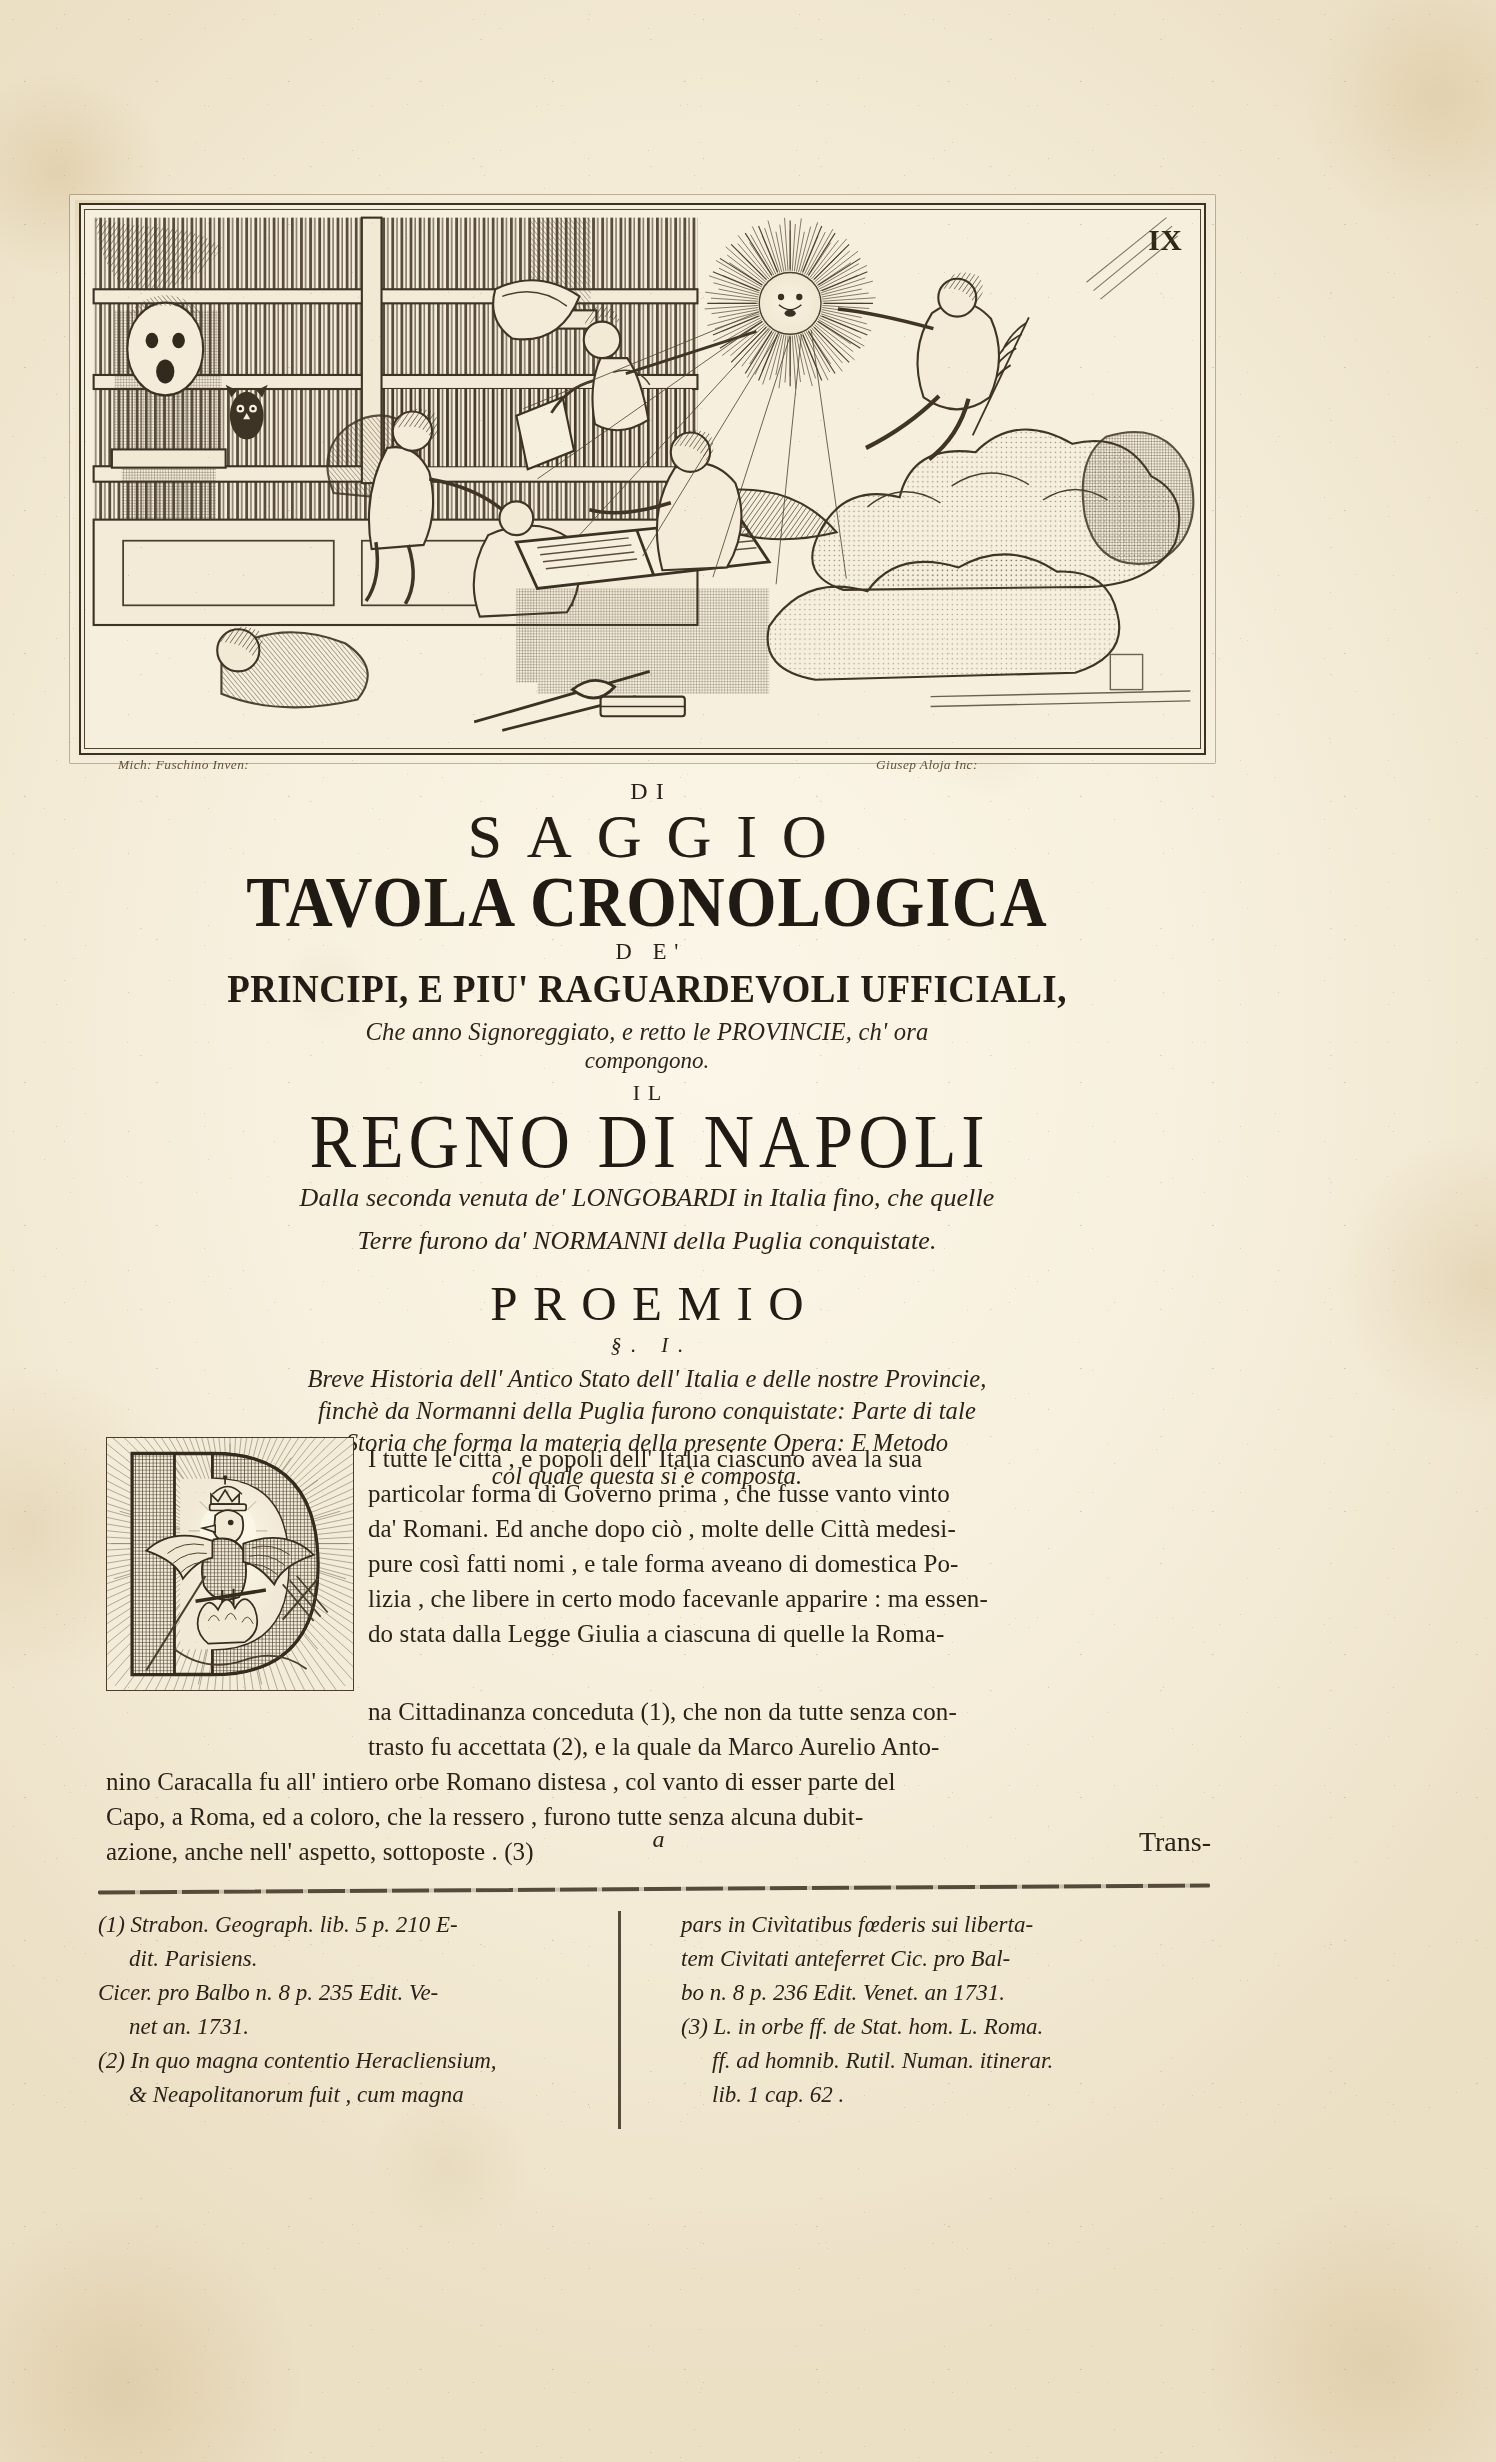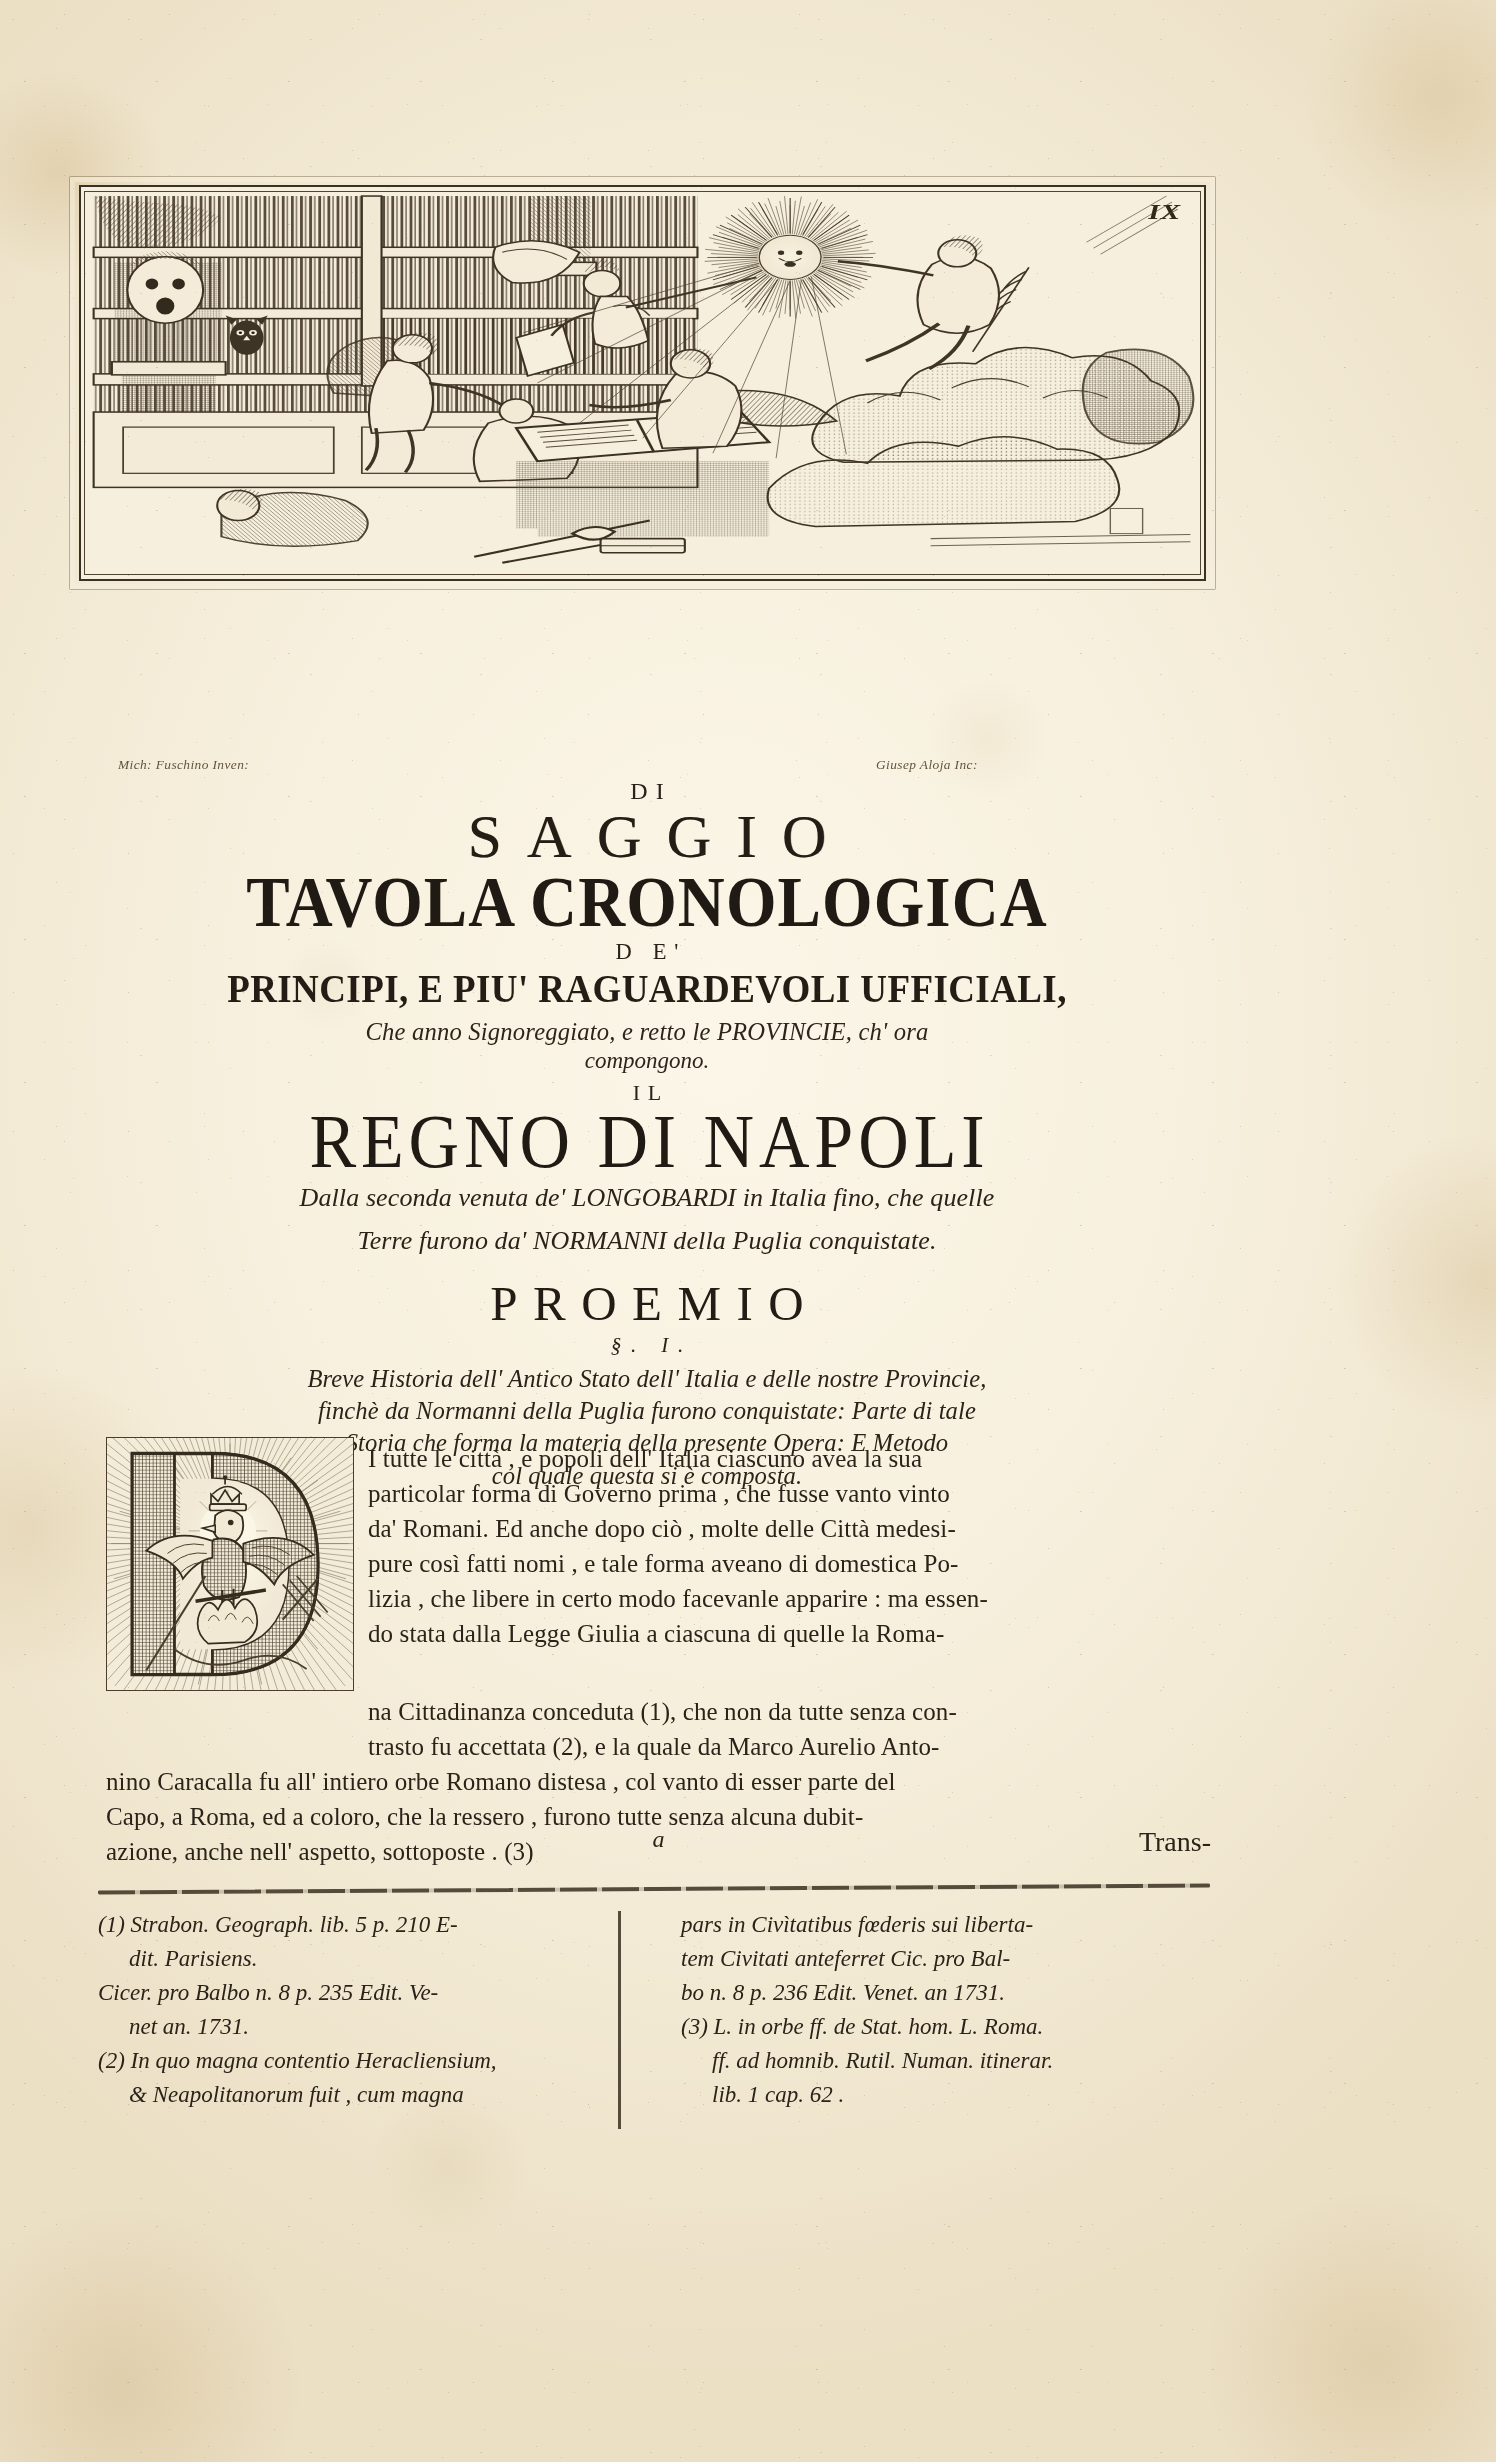--- a/index.html
+++ b/index.html
@@ -55,24 +55,23 @@
       radial-gradient(circle 0.6px at 56% 95%, rgba(125,100,66,.40) 99%, transparent);
     background-size: 115px 139px, 148px 122px, 105px 161px, 170px 127px,
                      132px 143px, 157px 110px, 119px 168px, 140px 134px,
                      164px 117px, 126px 150px;
   }
 
   
   #plate-wrap {
     position: absolute;
     left: 69px;
-    top: 176px;
+    top: 194px;
     width: 1147px;
-    height: 414px;
-    font-style: italic;
+    height: 570px;
   }
   #plate-mark {
     position: absolute;
     inset: 0;
     border: 1.4px solid rgba(120,100,72,.45);
     border-radius: 1.4px;
     box-shadow: inset 0 0 0 4.9px rgba(246,238,220,.55);
   }
   #plate {
     position: absolute;

